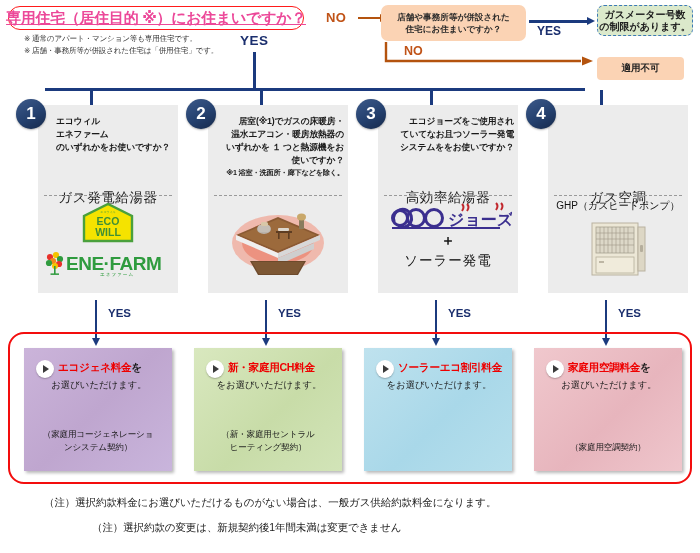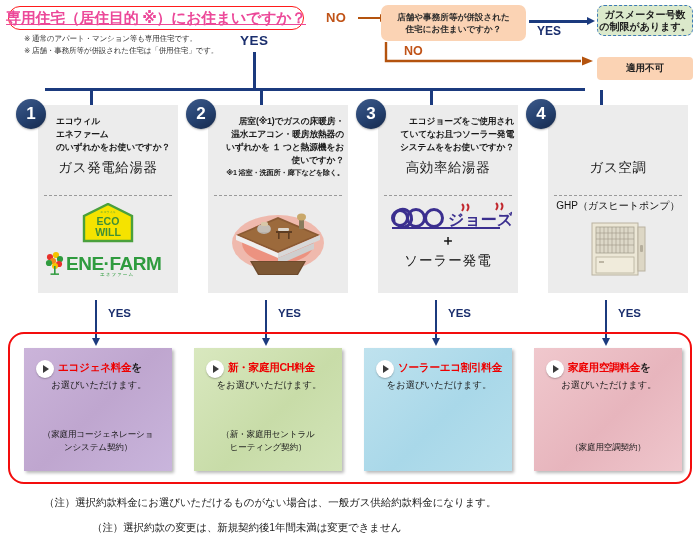--- a/index.html
+++ b/index.html
@@ -140,21 +140,21 @@
   }
   .no2-path {
     position: absolute;
     left: 381px; top: 42px;
     width: 212px; height: 25px;
     pointer-events: none;
   }
   .box-peach-ng {
     position: absolute;
     left: 597px; top: 57px;
-    width: 96px; height: 23px;
+    width: 87px; height: 23px;
     background: #fbd3b4;
     border-radius: 4px;
     display: flex; align-items: center; justify-content: center;
   }
   .box-peach-ng span {
     font-size: 9.5px;
     color: #202020;
     font-weight: bold;
   }
 
@@ -247,21 +247,21 @@
   .col-q-sub {
     display: block;
     font-size: 7.2px;
     font-weight: bold;
     line-height: 10px;
     margin-top: 1px;
   }
   .col-title {
     position: absolute;
     left: 0; width: 140px;
-    top: 54px;
+    top: 84px;
     text-align: center;
     font-size: 13.5px;
     color: #1a1a1a;
     letter-spacing: 0.6px;
   }
   .col-divider {
     position: absolute;
     left: 6px; top: 90px;
     width: 128px;
     border-top: 1.4px dashed #9a9a9a;

